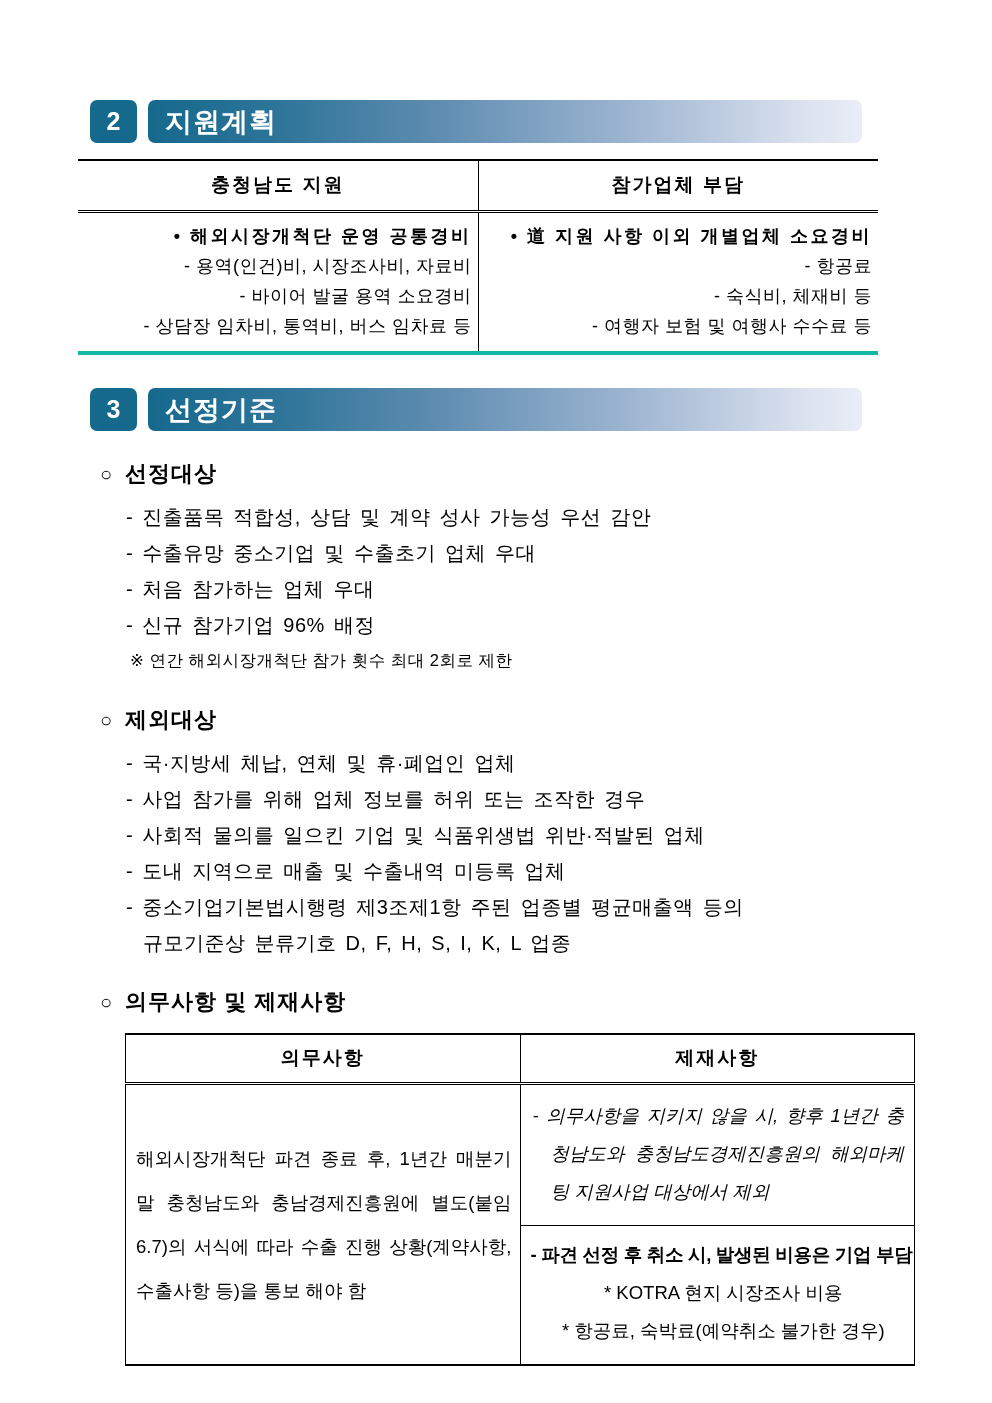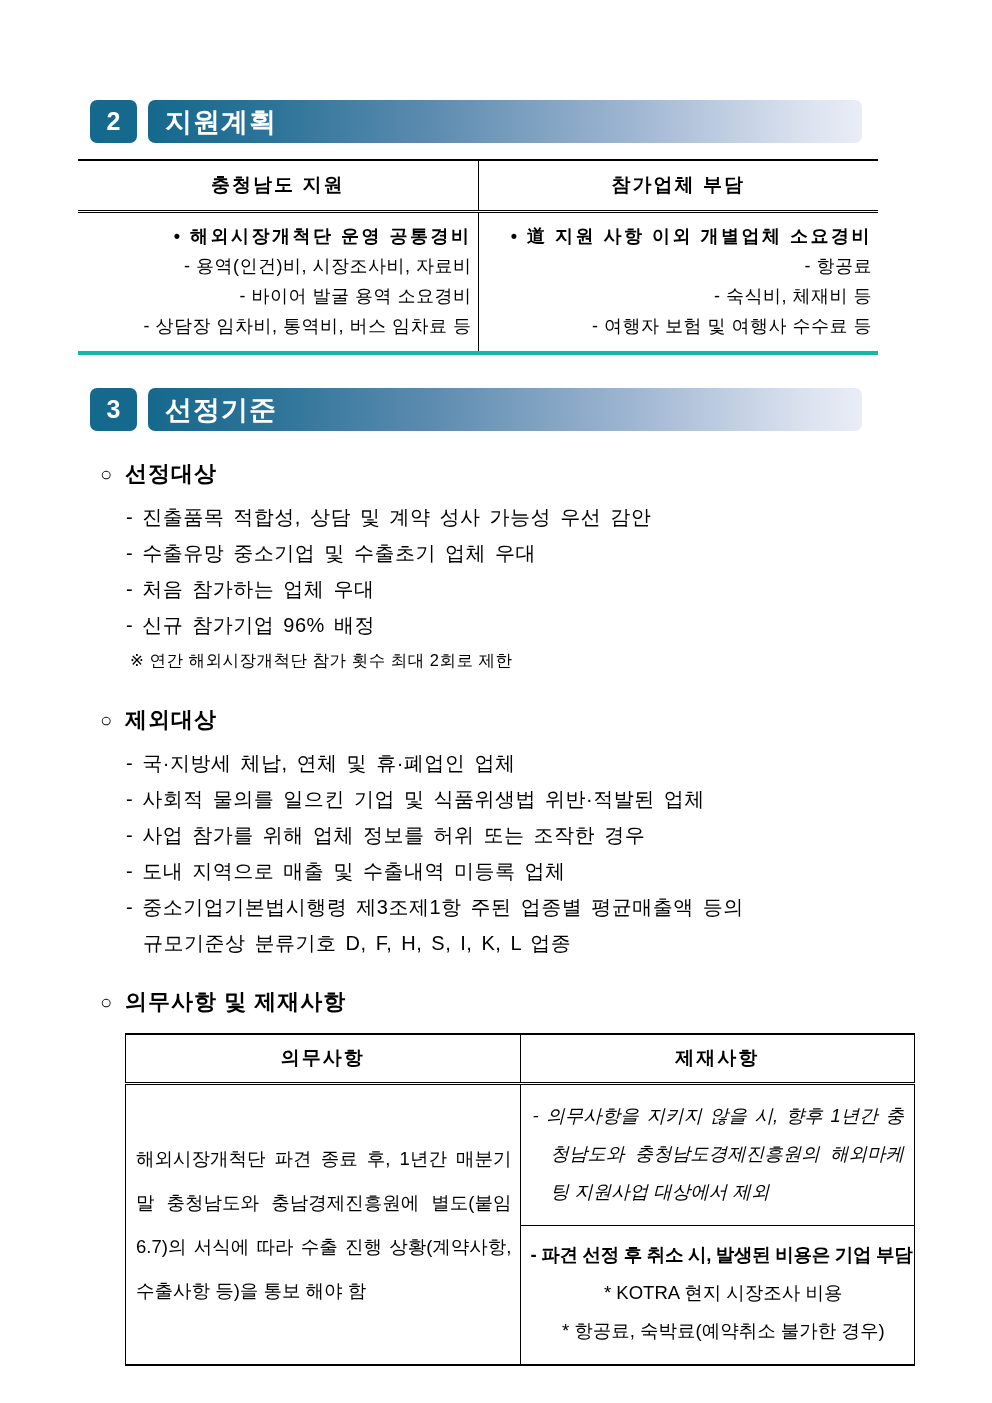--- a/index.html
+++ b/index.html
@@ -131,22 +131,22 @@
     <div class="dash-item">- 신규 참가기업 96% 배정</div>
   </div>
   <div class="small-note">※ 연간 해외시장개척단 참가 횟수 최대 2회로 제한</div>
 
   <div class="o-heading" style="margin-top:32px;">
     <span class="circle">○</span>
     <span>제외대상</span>
   </div>
   <div class="dash-list">
     <div class="dash-item">- 국·지방세 체납, 연체 및 휴·폐업인 업체</div>
+    <div class="dash-item">- 사업 참가를 위해 업체 정보를 허위 또는 조작한 경우</div>
     <div class="dash-item">- 사회적 물의를 일으킨 기업 및 식품위생법 위반·적발된 업체</div>
-    <div class="dash-item">- 사업 참가를 위해 업체 정보를 허위 또는 조작한 경우</div>
     <div class="dash-item">- 도내 지역으로 매출 및 수출내역 미등록 업체</div>
     <div class="dash-item">- 중소기업기본법시행령 제3조제1항 주된 업종별 평균매출액 등의</div>
     <div class="dash-item dash-cont">규모기준상 분류기호 D, F, H, S, I, K, L 업종</div>
   </div>
 
   <div class="o-heading" style="margin-top:26px;">
     <span class="circle">○</span>
     <span>의무사항 및 제재사항</span>
   </div>
 

